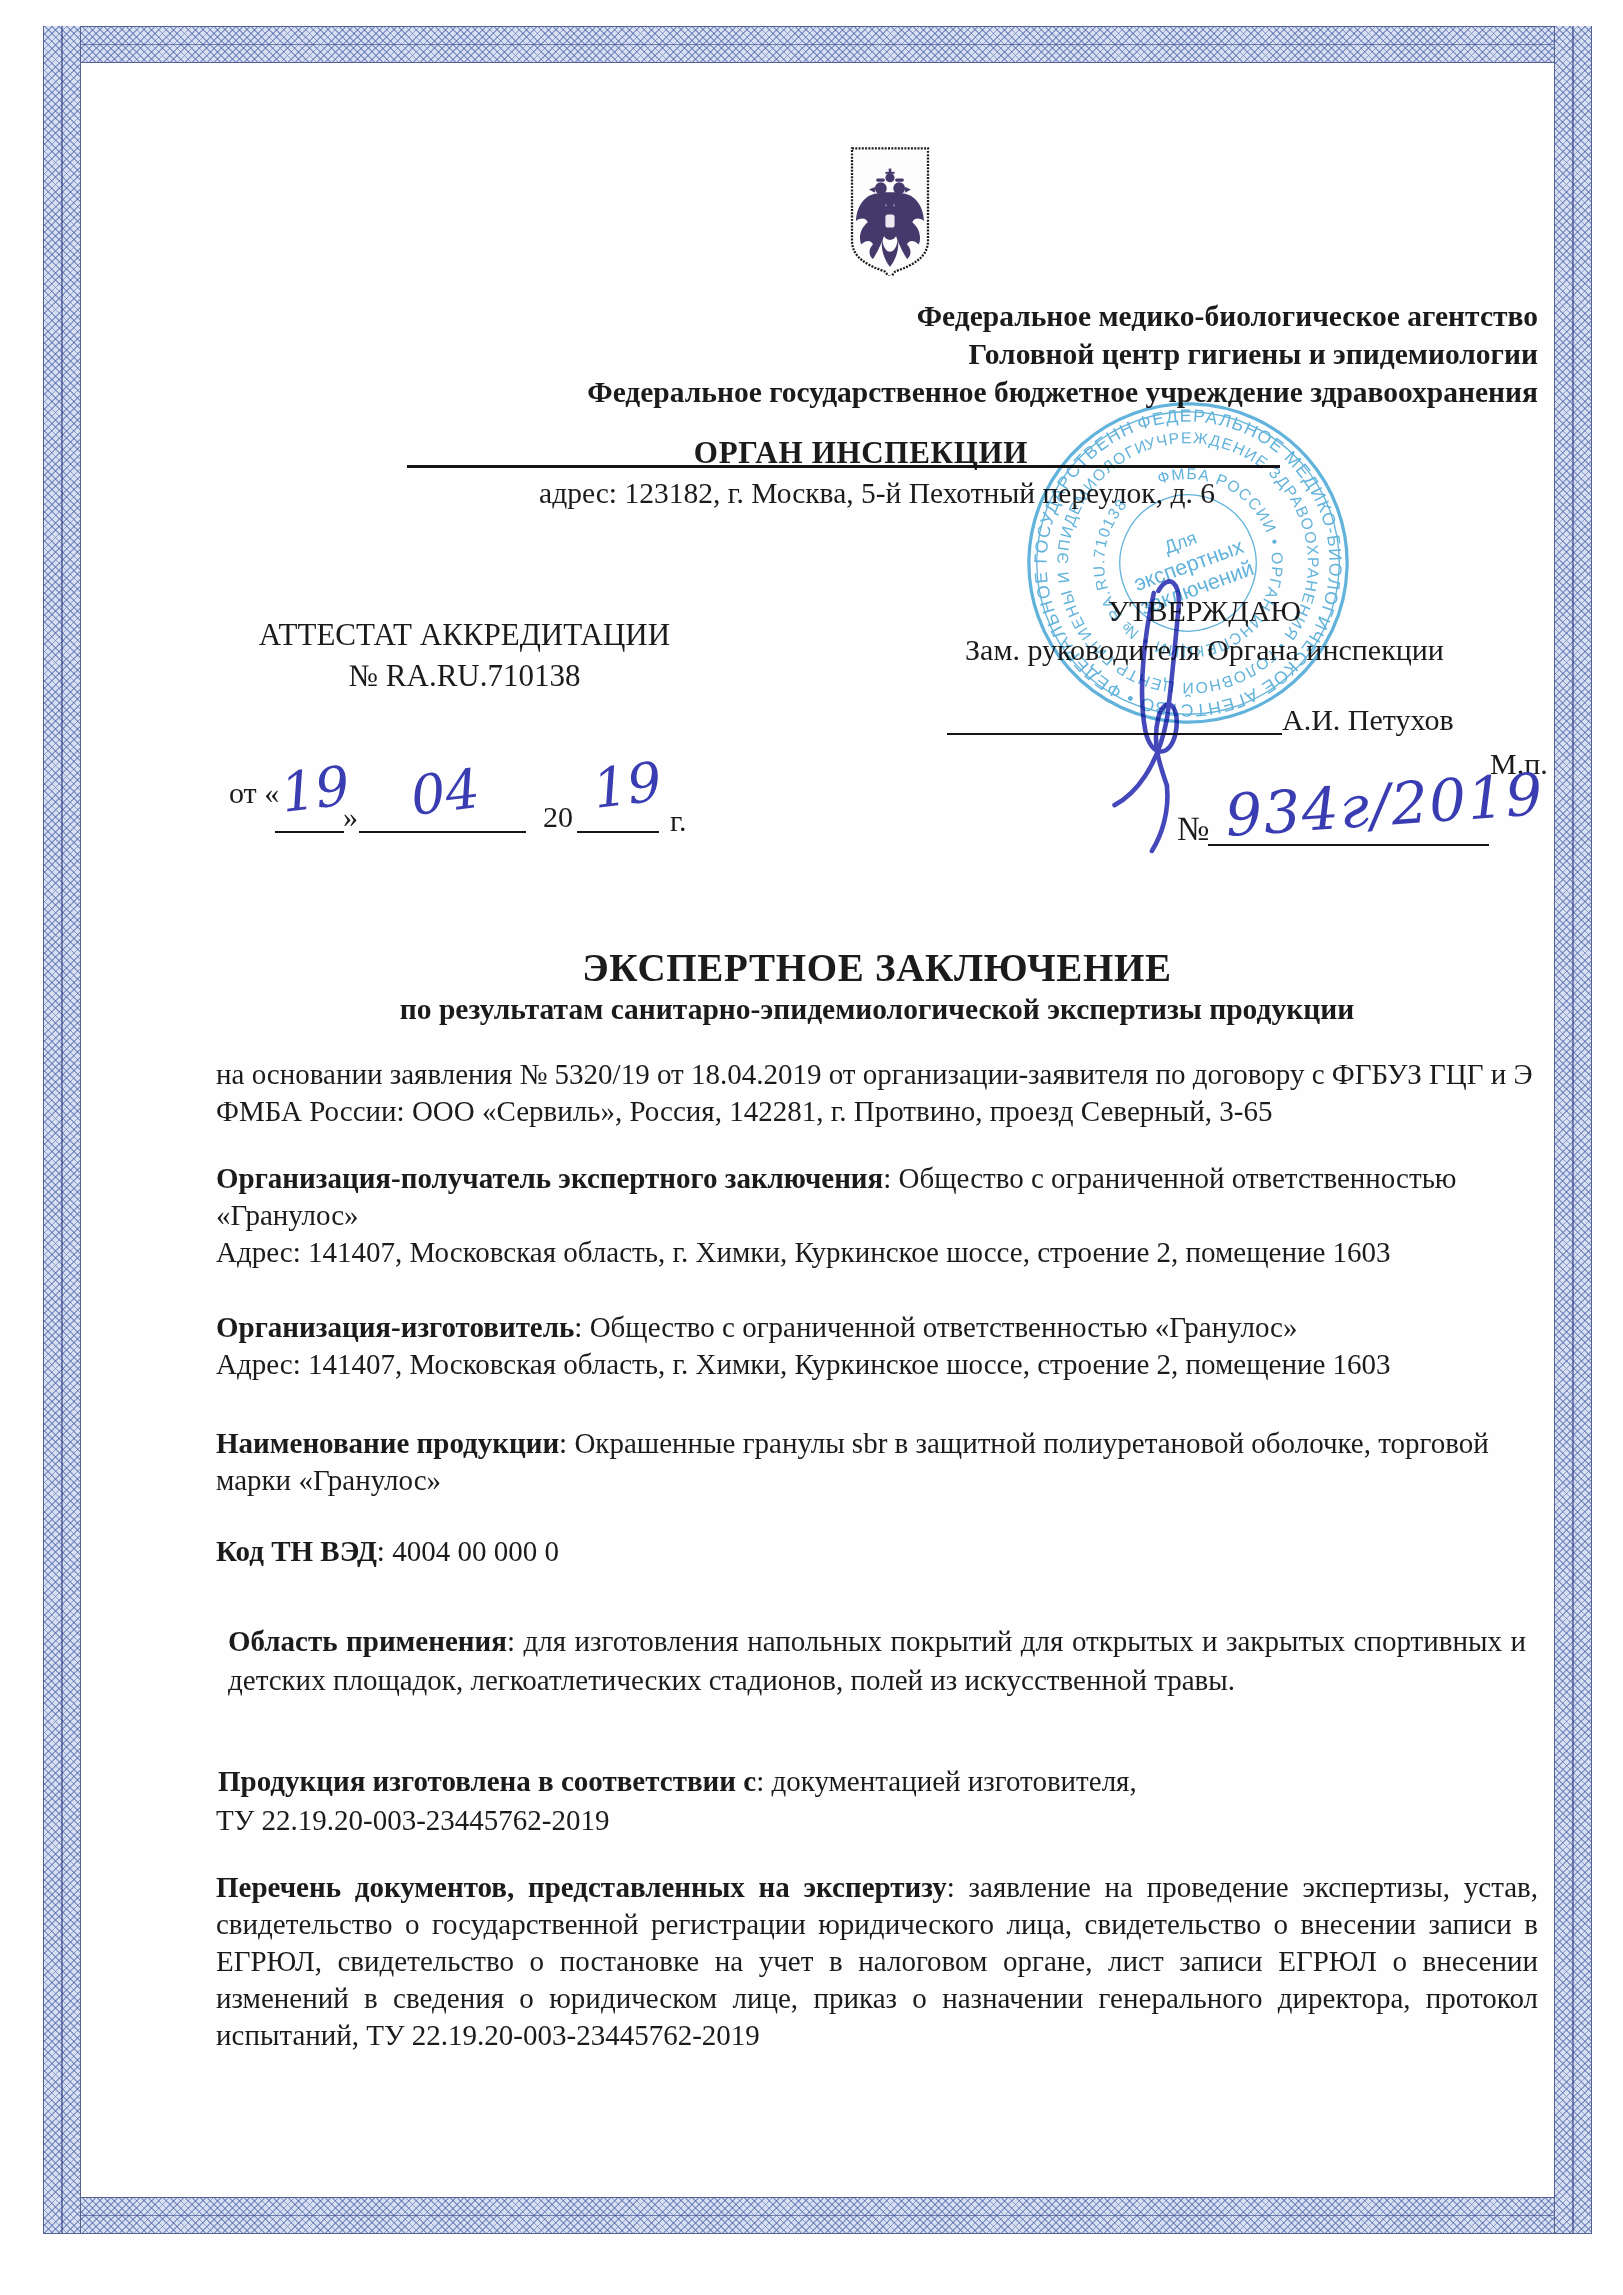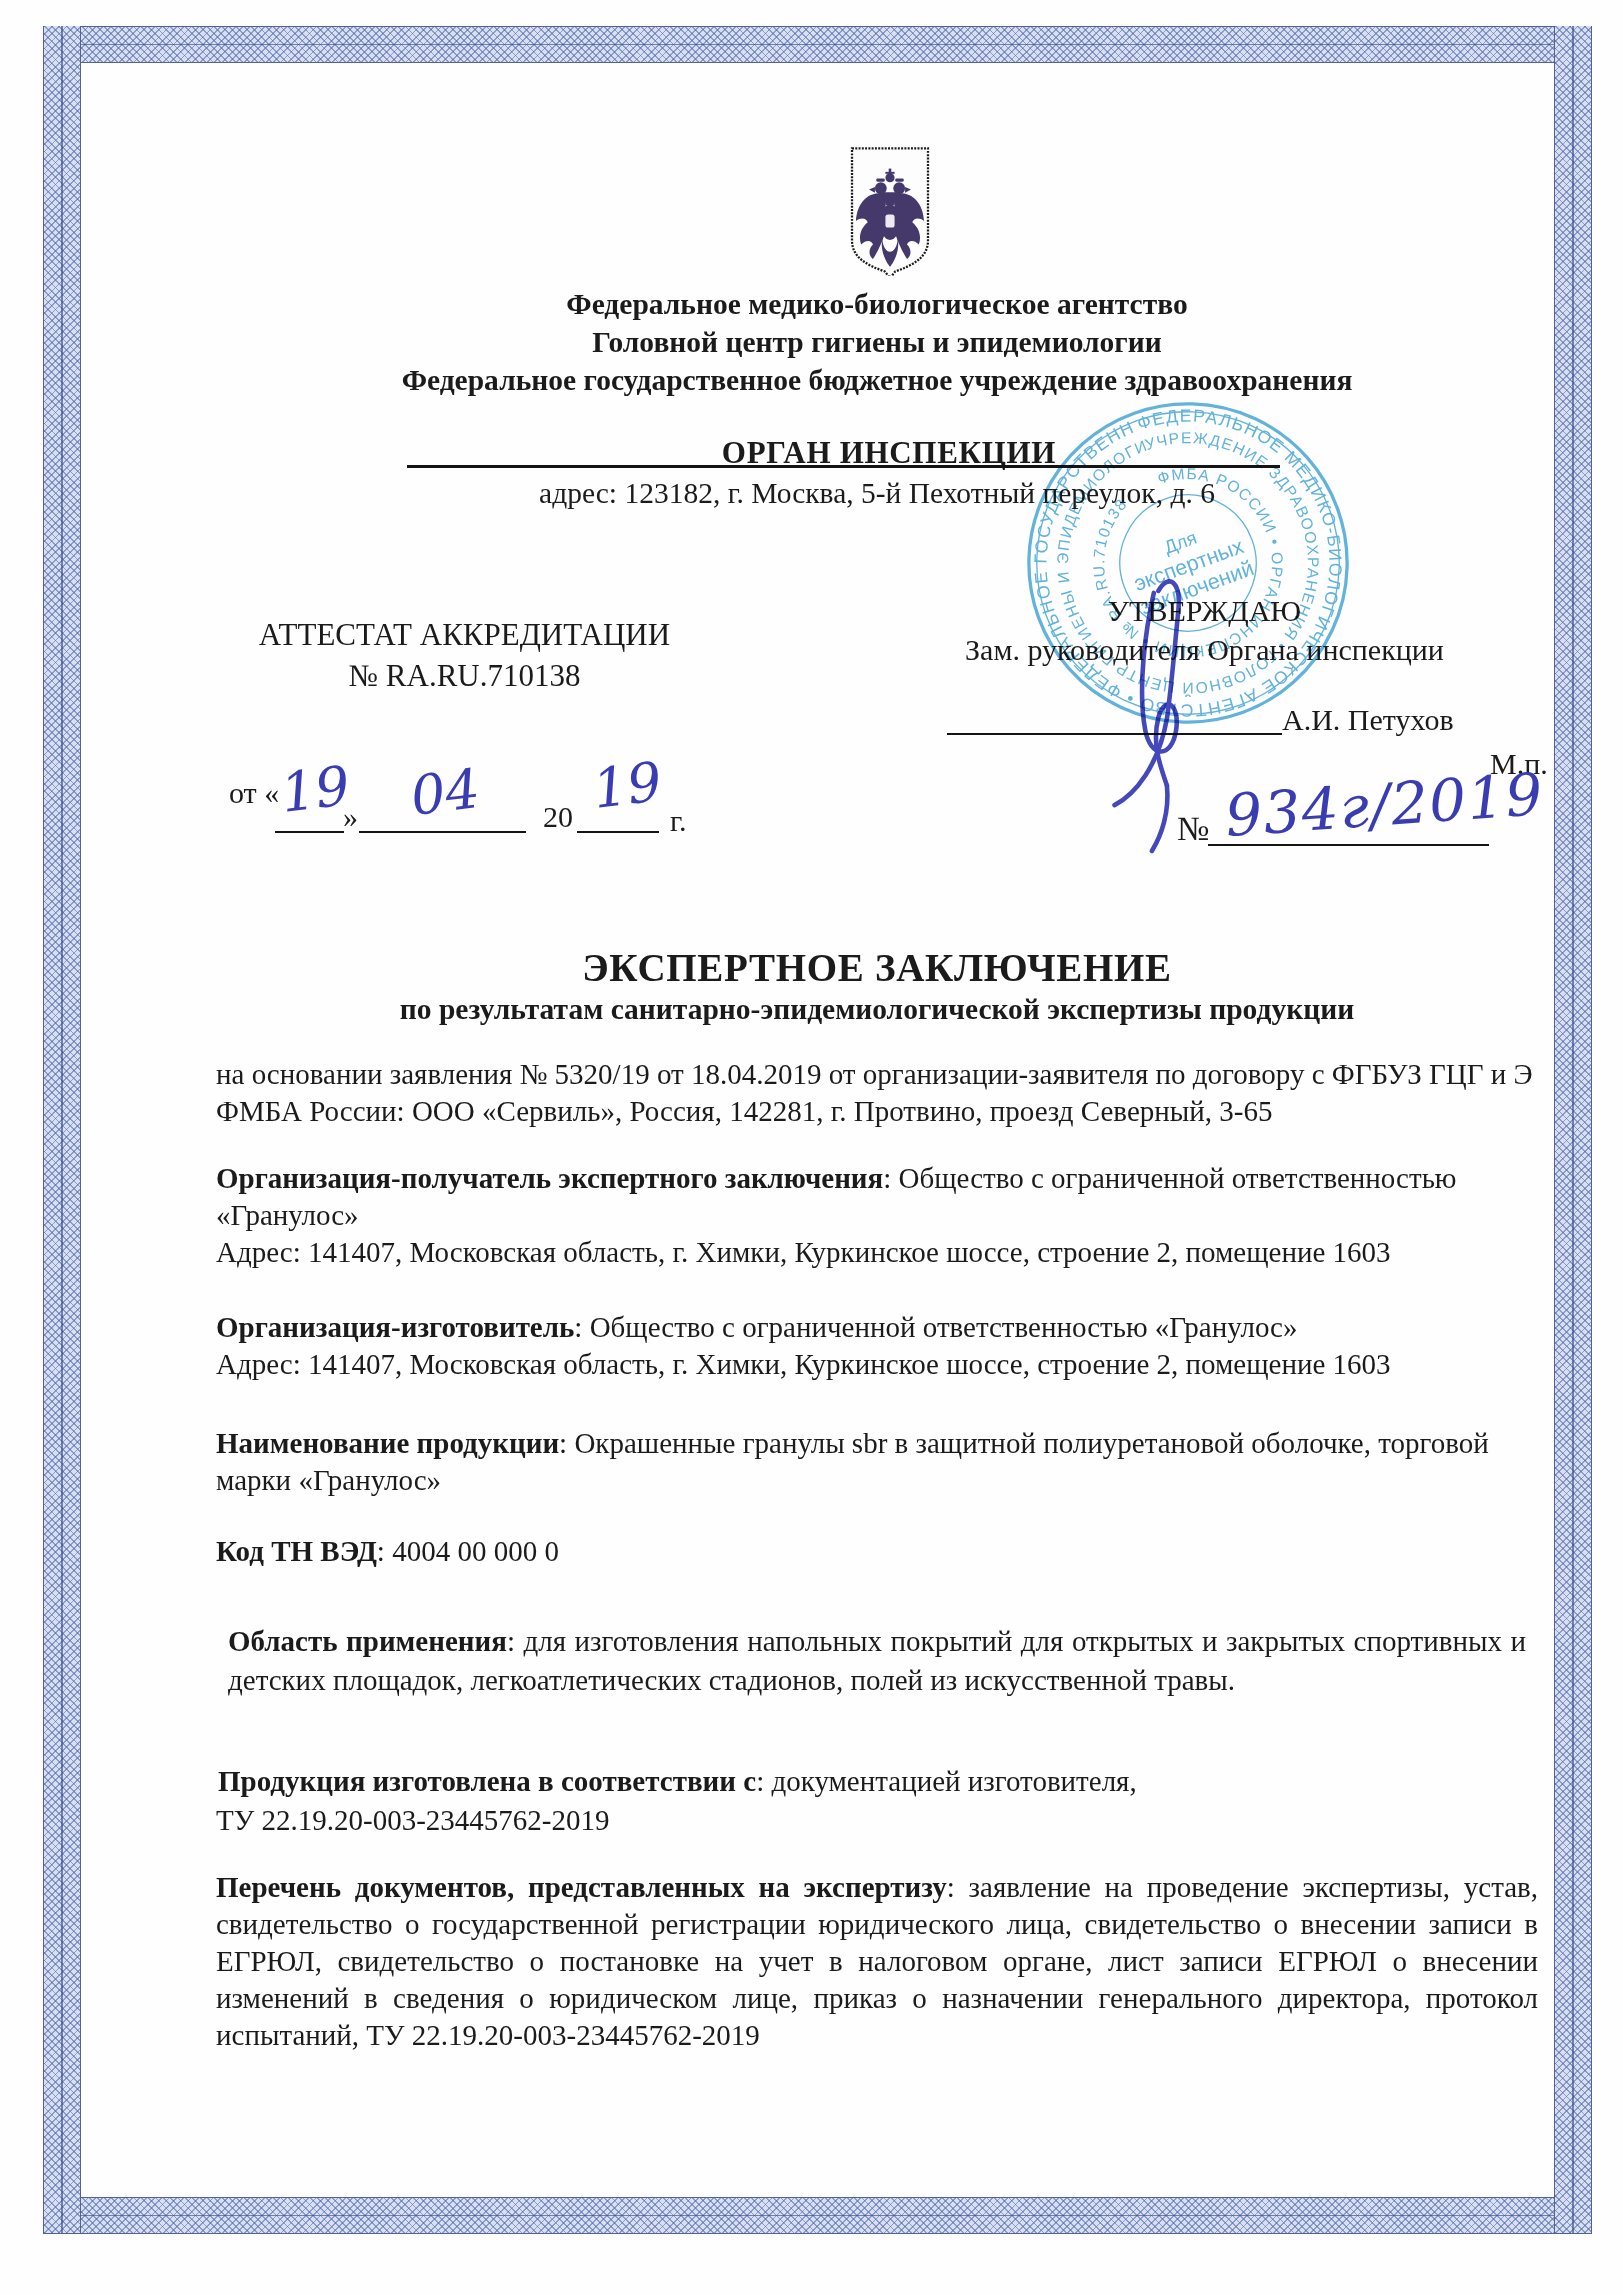--- a/index.html
+++ b/index.html
@@ -11,21 +11,21 @@
     background-image:
       repeating-linear-gradient(45deg, rgba(77,101,173,.55) 0 1.3px, rgba(0,0,0,0) 1.3px 5.2px),
       repeating-linear-gradient(135deg, rgba(77,101,173,.55) 0 1.3px, rgba(0,0,0,0) 1.3px 5.2px);
     border:1.3px solid #55628f;box-sizing:border-box;}
   .strip.h{border-left:none;border-right:none;}
   .strip.v{border-top:none;border-bottom:none;}
   .strip.h::after{content:"";position:absolute;left:0;right:0;top:50%;height:1.3px;margin-top:-0.7px;background:rgba(60,75,140,.65);}
   .strip.v::after{content:"";position:absolute;top:0;bottom:0;left:50%;width:1.3px;margin-left:-0.7px;background:rgba(60,75,140,.65);}
   
   .hdr{left:216px;width:1322px;text-align:center;font-weight:bold;font-size:29.5px;line-height:38px;}
-  .division{left:228px;width:1322px;text-align:center;font-weight:bold;font-size:31px;letter-spacing:0.7px;}
+  .division{left:200px;width:1322px;text-align:center;font-weight:bold;font-size:31px;letter-spacing:0.7px;}
   .rule{background:#141414;}
   .addr{left:216px;width:1322px;text-align:center;font-size:29.5px;}
   .accr{left:229px;width:471px;text-align:center;font-size:31px;line-height:41px;}
   .appr{left:936px;width:537px;text-align:center;font-size:30px;line-height:39px;}
   .printed{font-size:30px;}
   .hw{font-family:"DejaVu Serif","Liberation Serif",serif;font-style:italic;color:#3a3db2;}
   .hw.small{font-size:54px;transform:rotate(-7deg);}
   .hw.big{font-size:58px;transform:rotate(-4deg);letter-spacing:1.3px;}
   .t1{left:216px;width:1322px;text-align:center;font-weight:bold;font-size:39px;letter-spacing:0.7px;}
   .t2{left:216px;width:1322px;text-align:center;font-weight:bold;font-size:29.5px;}
@@ -59,21 +59,21 @@
       <circle cx="64" cy="50" r="7"></circle>
         <rect x="62" y="36" width="4" height="12"></rect>
         <rect x="57" y="41" width="14" height="3"></rect>
       <rect x="43" y="51" width="13" height="5" rx="2"></rect>
         <rect x="72" y="51" width="13" height="5" rx="2"></rect>
       <path d="M52,142 C54,170 74,170 76,142 C80,168 64,186 64,186 C64,186 48,168 52,142Z"></path>
     </g>
     <rect x="57" y="106" width="14" height="20" rx="4" fill="#ece9f2"></rect>
   </svg>
 
-  <div class="abs hdr" style="top:285px;">
+  <div class="abs hdr" style="top:297px;text-align:right;">
     <div>Федеральное медико-биологическое агентство</div>
     <div>Головной центр гигиены и эпидемиологии</div>
     <div>Федеральное государственное бюджетное учреждение здравоохранения</div>
   </div>
 
   <div class="abs division" style="top:435px;">ОРГАН ИНСПЕКЦИИ</div>
   <div class="abs rule" style="left:407px;top:465px;width:873px;height:2.6px;"></div>
 
   <div class="abs addr" style="top:477px;">адрес: 123182, г. Москва, 5-й Пехотный переулок, д. 6</div>
 

